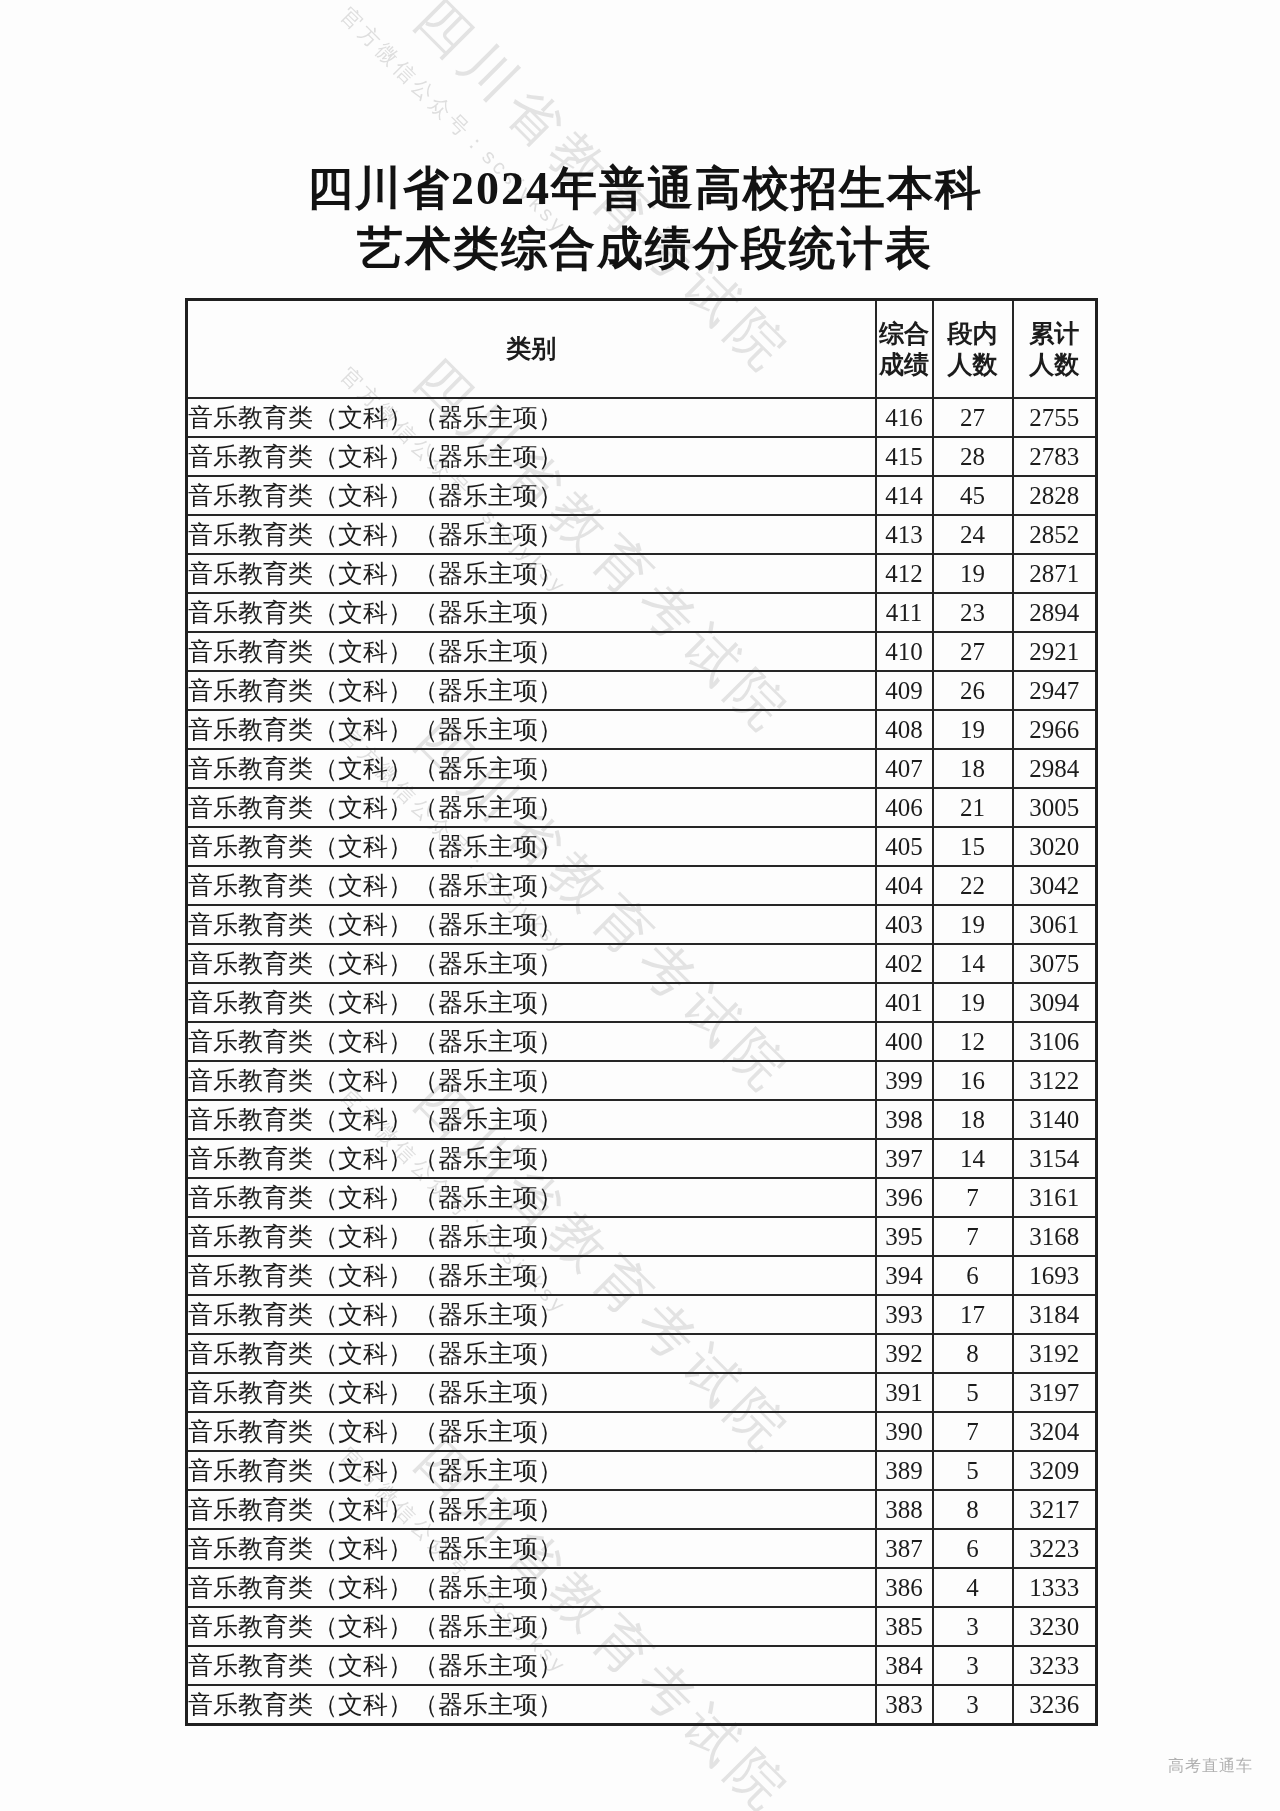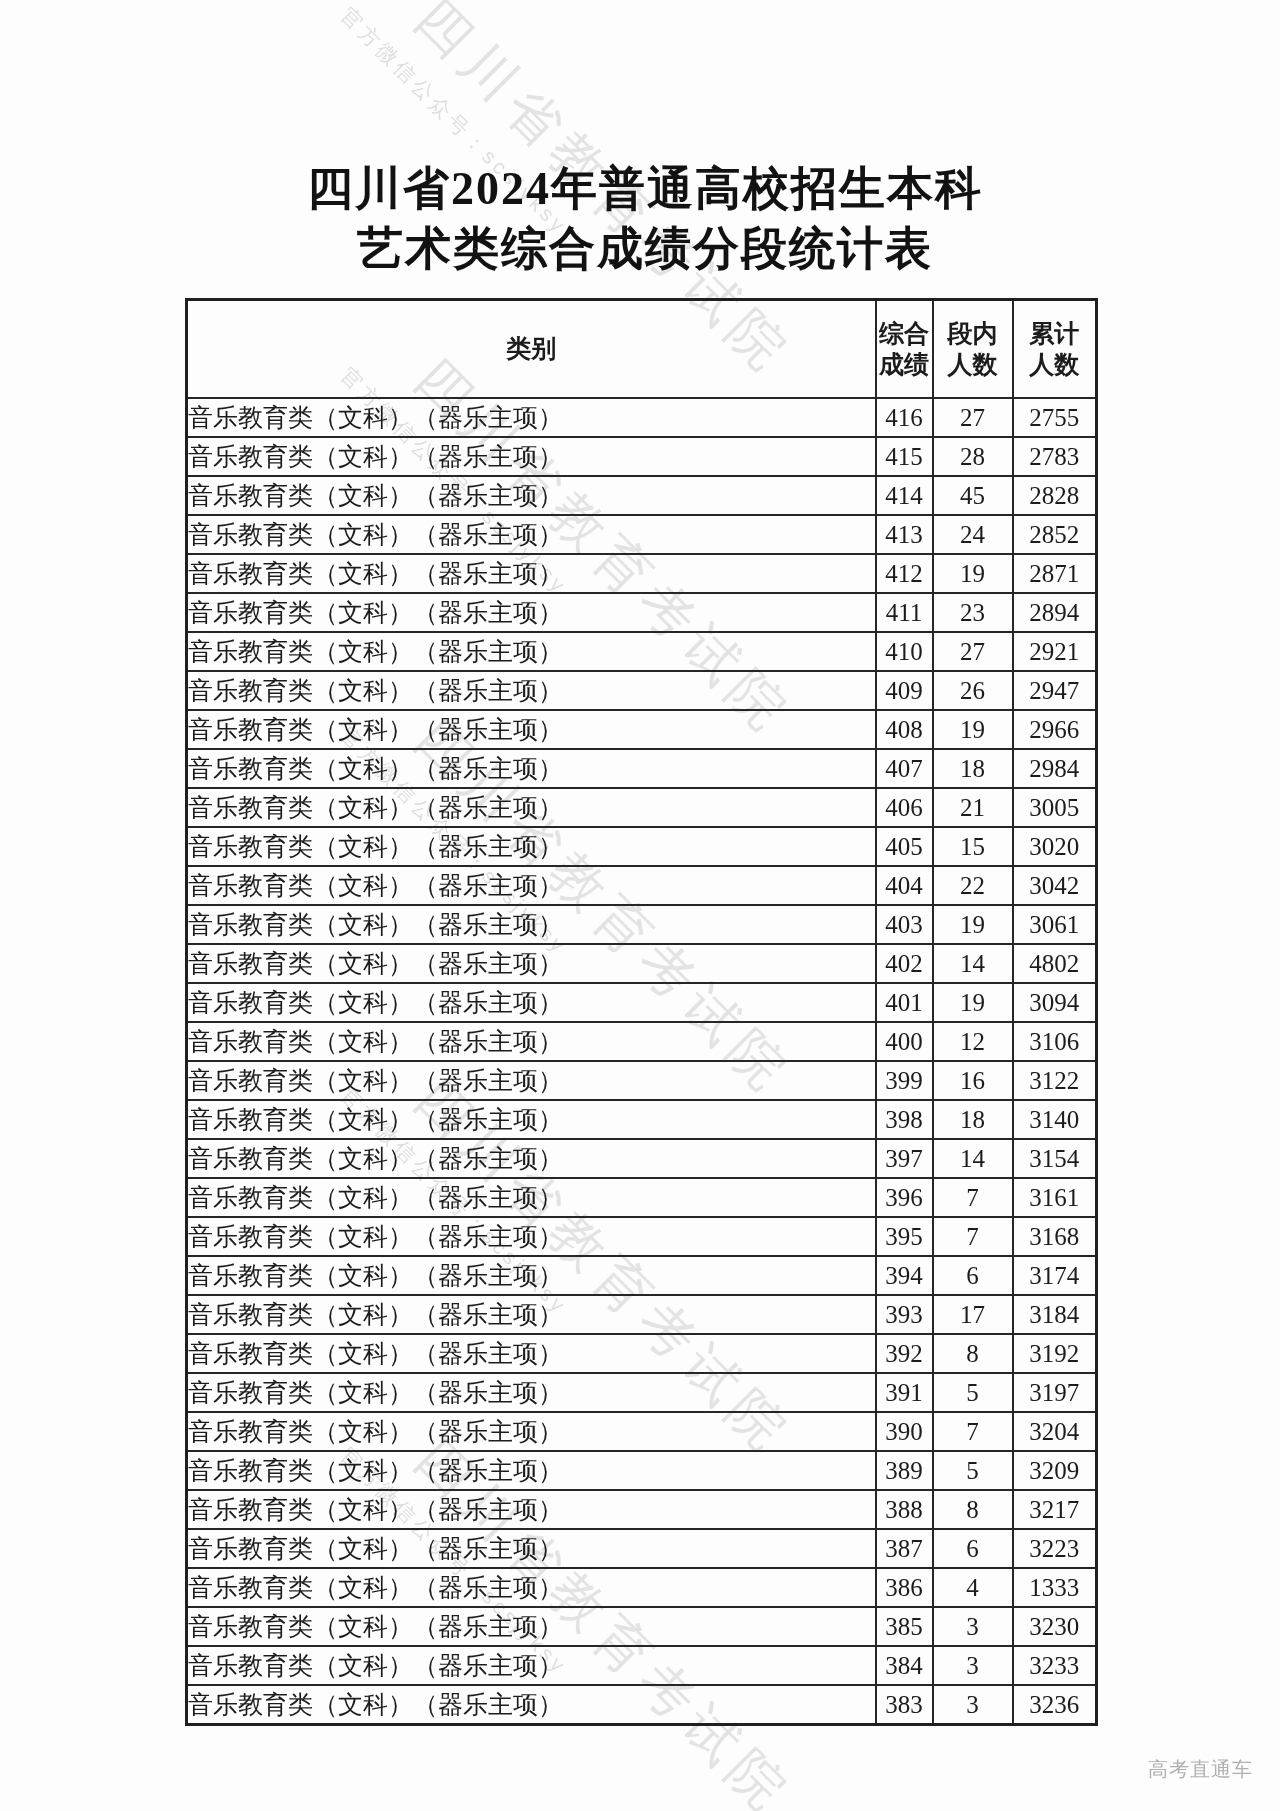--- a/index.html
+++ b/index.html
@@ -51,21 +51,21 @@
     padding:0;
   }
   table.score{border:3px solid #202020;}
   table.score th{height:96px;font-weight:bold;text-align:center;}
   table.score td{height:37px;}
   td.cat{text-align:left;padding-left:7px;margin-left:22px;}
   td.num{text-align:center;}
   
   .footer{
     position:absolute;right:27px;top:1756px;
-    font-size:20px;color:#b0b0b0;letter-spacing:1px;
+    font-size:16px;color:#b0b0b0;letter-spacing:1px;
     font-family:"Liberation Sans","DejaVu Sans",sans-serif;
   }
 </style>
 </head>
 <body>
 
 <div class="page">
 
   <div class="wm wm1">
     <span class="wm-big">四川省教育考试院</span>
@@ -213,21 +213,21 @@
       <td class="cat">音乐教育类（文科）（器乐主项）</td>
       <td class="num">403</td>
       <td class="num">19</td>
       <td class="num">3061</td>
     </tr>
 
     <tr>
       <td class="cat">音乐教育类（文科）（器乐主项）</td>
       <td class="num">402</td>
       <td class="num">14</td>
-      <td class="num">4802</td>
+      <td class="num">3075</td>
     </tr>
 
     <tr>
       <td class="cat">音乐教育类（文科）（器乐主项）</td>
       <td class="num">401</td>
       <td class="num">19</td>
       <td class="num">3094</td>
     </tr>
 
     <tr>
@@ -269,21 +269,21 @@
       <td class="cat">音乐教育类（文科）（器乐主项）</td>
       <td class="num">395</td>
       <td class="num">7</td>
       <td class="num">3168</td>
     </tr>
 
     <tr>
       <td class="cat">音乐教育类（文科）（器乐主项）</td>
       <td class="num">394</td>
       <td class="num">6</td>
-      <td class="num">3174</td>
+      <td class="num">1693</td>
     </tr>
 
     <tr>
       <td class="cat">音乐教育类（文科）（器乐主项）</td>
       <td class="num">393</td>
       <td class="num">17</td>
       <td class="num">3184</td>
     </tr>
 
     <tr>

